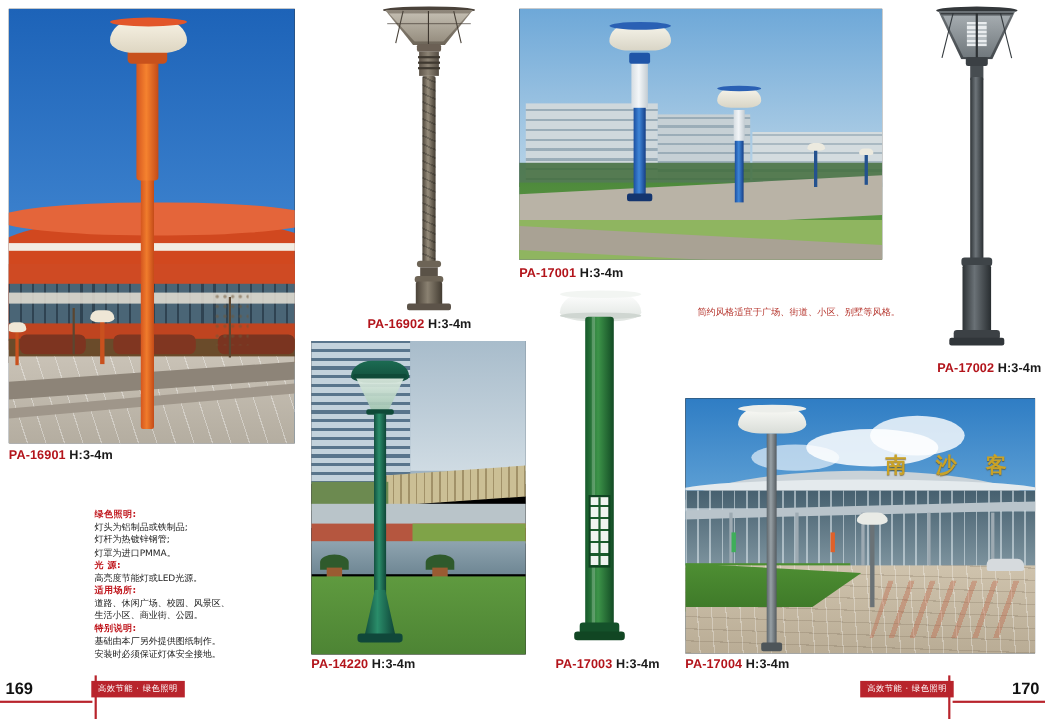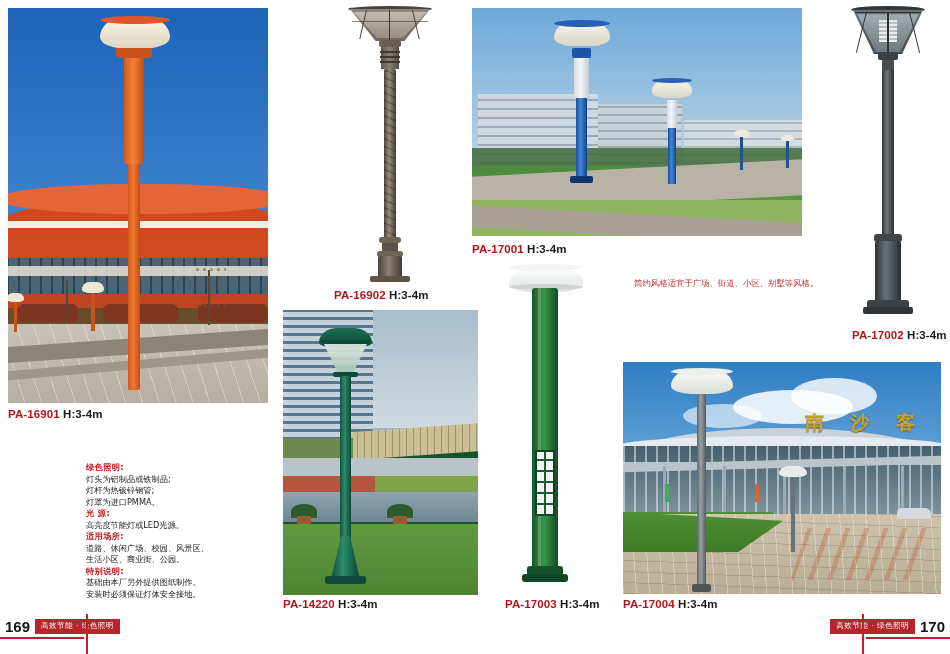--- a/index.html
+++ b/index.html
@@ -5,21 +5,21 @@
   html,body{margin:0;padding:0;}
   body{
     width:950px;height:654px;
     background:#ffffff;
     font-family:"Liberation Sans","DejaVu Sans",sans-serif;
     overflow:hidden;position:relative;
   }
   .page{position:absolute;left:0;top:0;width:950px;height:654px;}
 
   
-  .photo{position:absolute;overflow:hidden;background:#14532d;}
+  .photo{position:absolute;overflow:hidden;background:#000000;}
   .sky{position:absolute;left:0;top:0;right:0;height:100%;}
 
   
   .caption{position:absolute;font-size:11.5px;font-weight:bold;color:#111;white-space:nowrap;letter-spacing:.1px;}
   .caption .code{color:#b3141b;}
   .caption .size{color:#1a1a1a;font-weight:bold;}
 
   
   .prod{position:absolute;}
 
@@ -30,21 +30,21 @@
   
   .specs{position:absolute;left:86px;top:462px;width:160px;line-height:11.5px;}
   .specs div{font-size:8.2px;font-family:"DejaVu Sans",sans-serif;color:#1b1b1b;white-space:nowrap;}
   .specs .hd{color:#c0161c;font-weight:bold;letter-spacing:.4px;}
 
   
   .blurb{position:absolute;left:618px;top:276px;width:210px;margin-left:16px;}
   .blurb div{font-size:8.4px;color:#b5342c;line-height:15.5px;white-space:nowrap;font-family:"DejaVu Sans",sans-serif;}
 
   
-  .foot{position:absolute;bottom:18px;height:20px;display:flex;align-items:center;}
+  .foot{position:absolute;bottom:18px;height:20px;display:flex;align-items:center;gap:48px;}
   .foot-l{left:0;}
   .foot-r{right:0;}
   .pgnum{font-size:15px;font-weight:bold;color:#111;padding:0 5px;}
   .footbar{background:#b8242c;color:#fff;font-size:7.5px;font-family:"DejaVu Sans",sans-serif;
            padding:2.5px 6px;letter-spacing:.5px;white-space:nowrap;}
   .footrule{position:absolute;bottom:15px;height:2px;background:#b8242c;}
   .spine{position:absolute;left:86px;bottom:0;width:2px;height:40px;background:#b8242c;}
   .spine-r{position:absolute;right:86px;bottom:0;width:2px;height:40px;background:#b8242c;}
 </style>
 </head>

